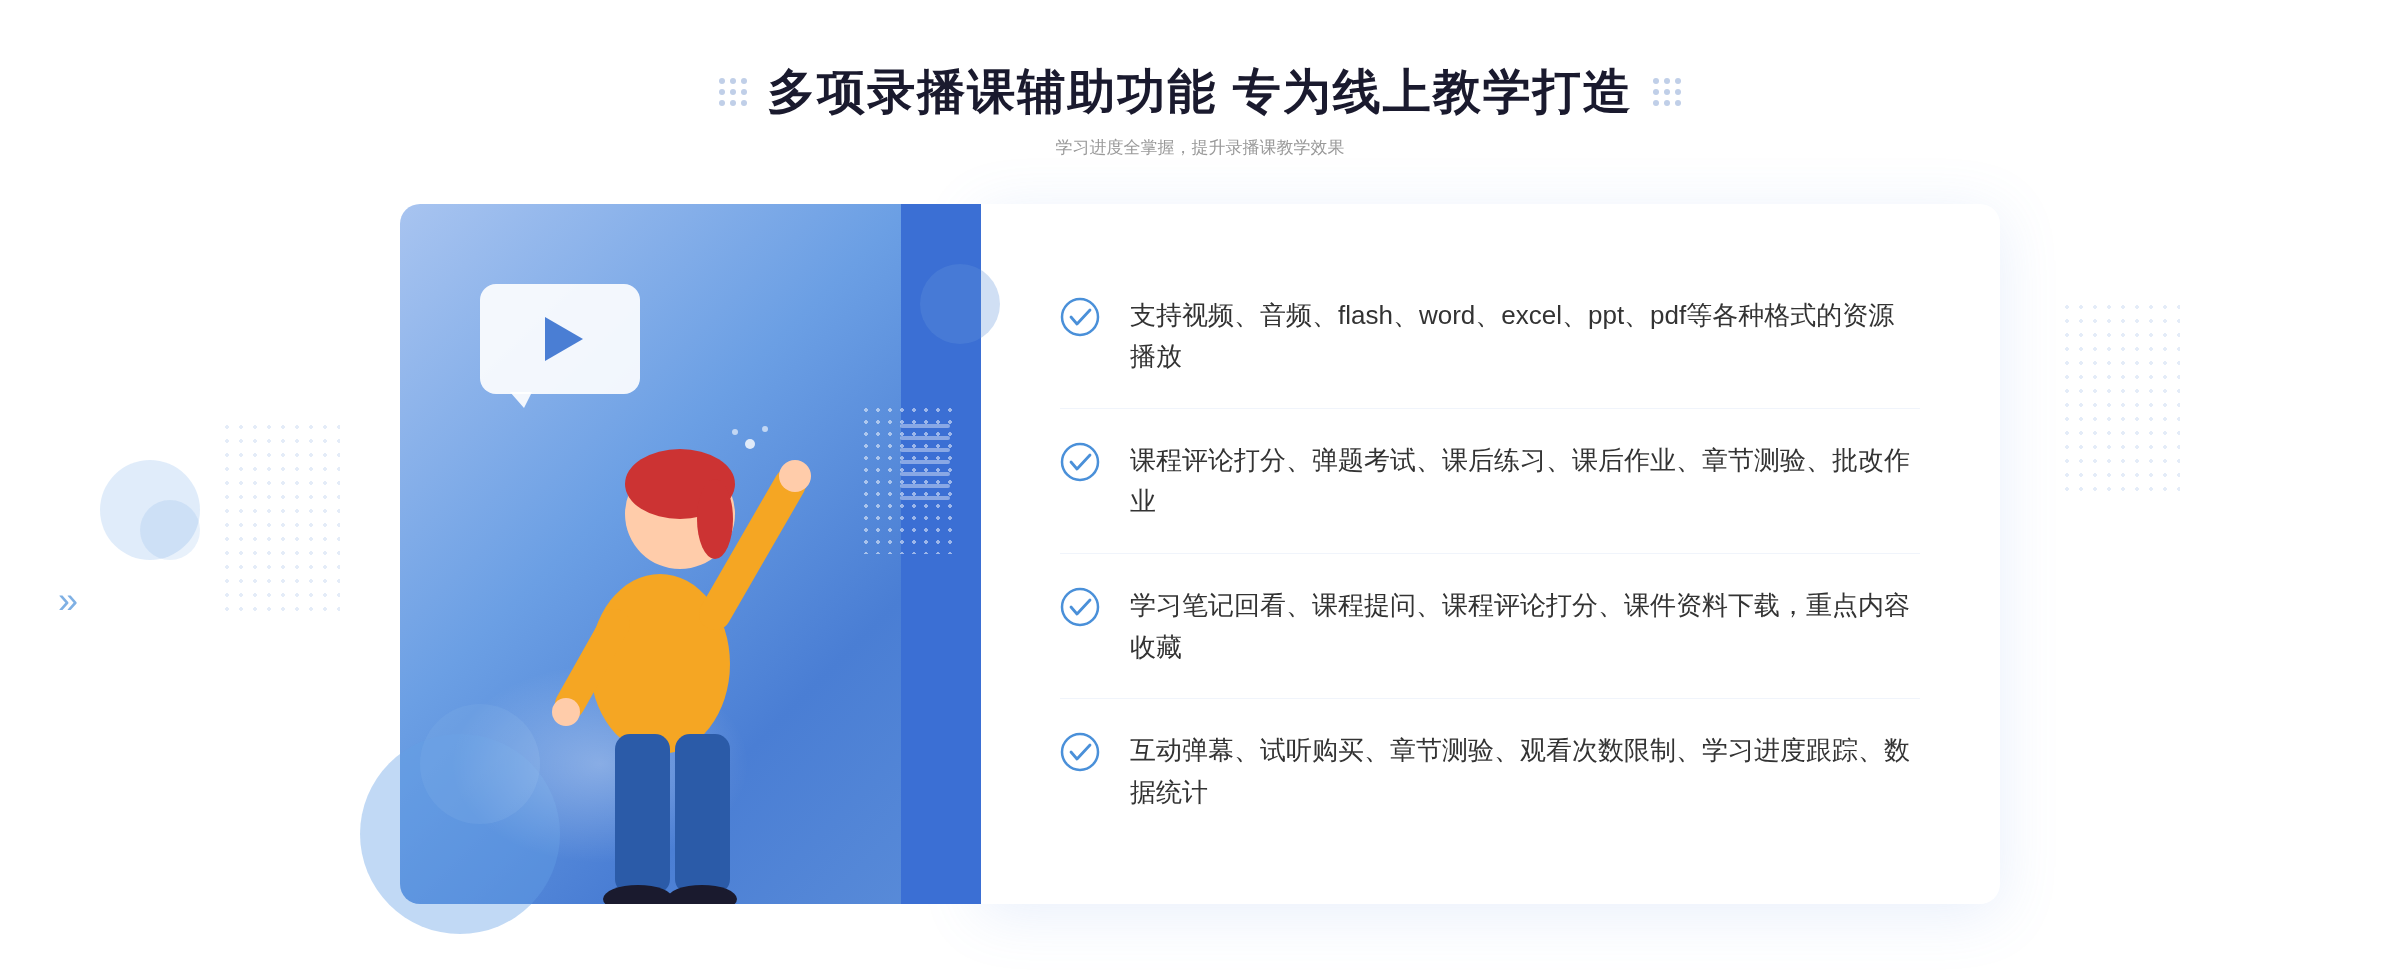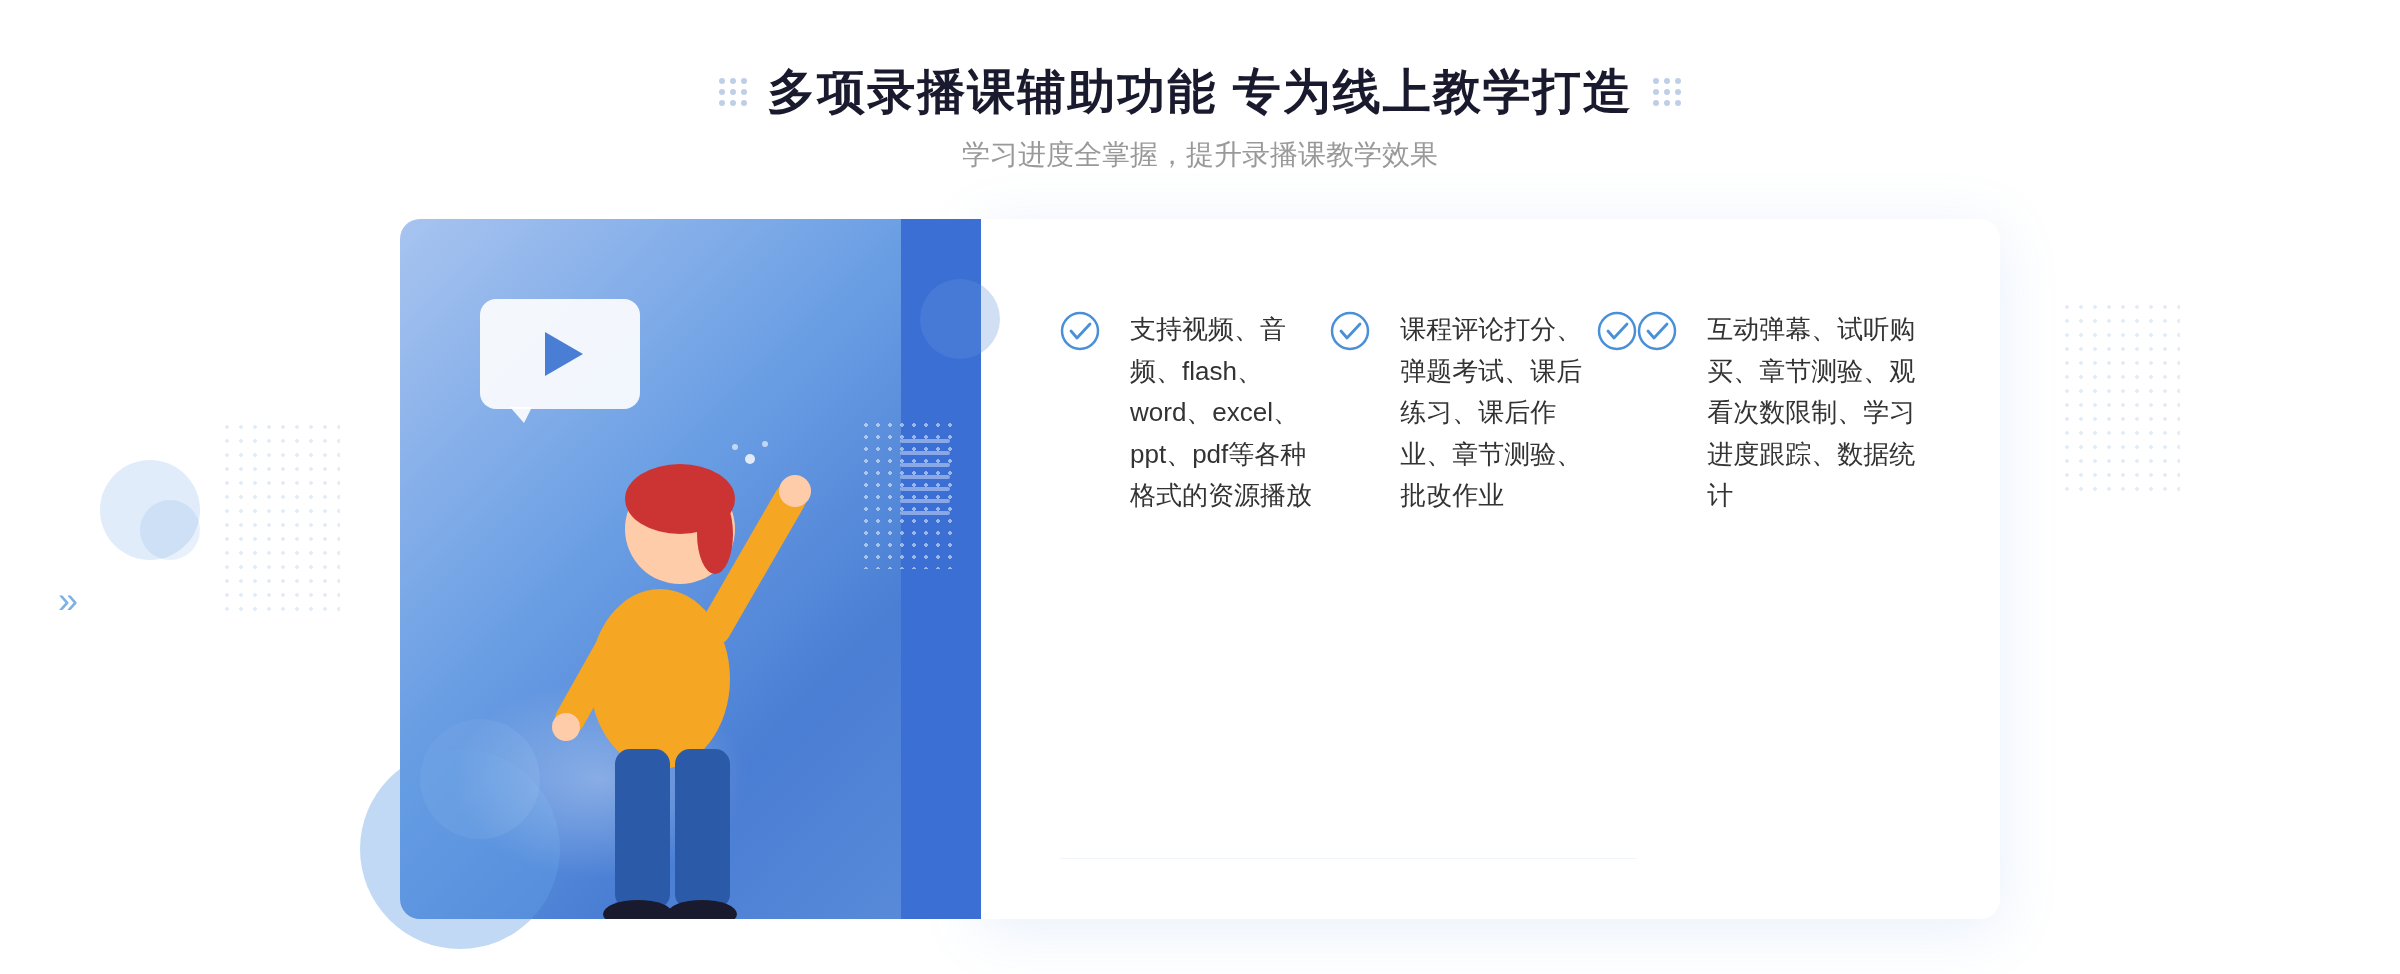--- a/index.html
+++ b/index.html
@@ -75,21 +75,21 @@
     }
 
     .main-title {
       font-size: 48px;
       font-weight: 700;
       color: #1a1a2e;
       letter-spacing: 2px;
     }
 
     .sub-title {
-      font-size: 28px;
+      font-size: 17px;
       color: #999;
       margin-top: 12px;
       font-weight: 400;
     }
 
     
     .content-area {
       display: flex;
       width: 1600px;
       gap: 0;
@@ -211,20 +211,21 @@
     }
 
     
     .content-panel {
       flex: 1;
       background: #fff;
       border-radius: 0 20px 20px 0;
       padding: 60px 80px;
       box-shadow: 0 10px 60px rgba(100, 150, 230, 0.15);
       display: flex;
+      flex-direction: column;
       justify-content: space-around;
       min-height: 700px;
     }
 
     .feature-item {
       display: flex;
       align-items: flex-start;
       gap: 30px;
       padding: 30px 0;
       border-bottom: 1px solid #f0f4fb;
@@ -410,20 +411,21 @@
         <span class="feature-text">课程评论打分、弹题考试、课后练习、课后作业、章节测验、批改作业</span>
       </div>
 
       <div class="feature-item">
         <div class="check-icon">
           <svg viewBox="0 0 40 40" xmlns="http://www.w3.org/2000/svg">
             <circle cx="20" cy="20" r="18" fill="none" stroke="#4a90d9" stroke-width="2.5"></circle>
             <polyline points="11,20 17,27 30,13" fill="none" stroke="#4a90d9" stroke-width="2.8" stroke-linecap="round" stroke-linejoin="round"></polyline>
           </svg>
         </div>
+        <span class="feature-text">学习笔记回看、课程提问、课程评论打分、课件资料下载，重点内容收藏</span>
       </div>
 
       <div class="feature-item">
         <div class="check-icon">
           <svg viewBox="0 0 40 40" xmlns="http://www.w3.org/2000/svg">
             <circle cx="20" cy="20" r="18" fill="none" stroke="#4a90d9" stroke-width="2.5"></circle>
             <polyline points="11,20 17,27 30,13" fill="none" stroke="#4a90d9" stroke-width="2.8" stroke-linecap="round" stroke-linejoin="round"></polyline>
           </svg>
         </div>
         <span class="feature-text">互动弹幕、试听购买、章节测验、观看次数限制、学习进度跟踪、数据统计</span>

